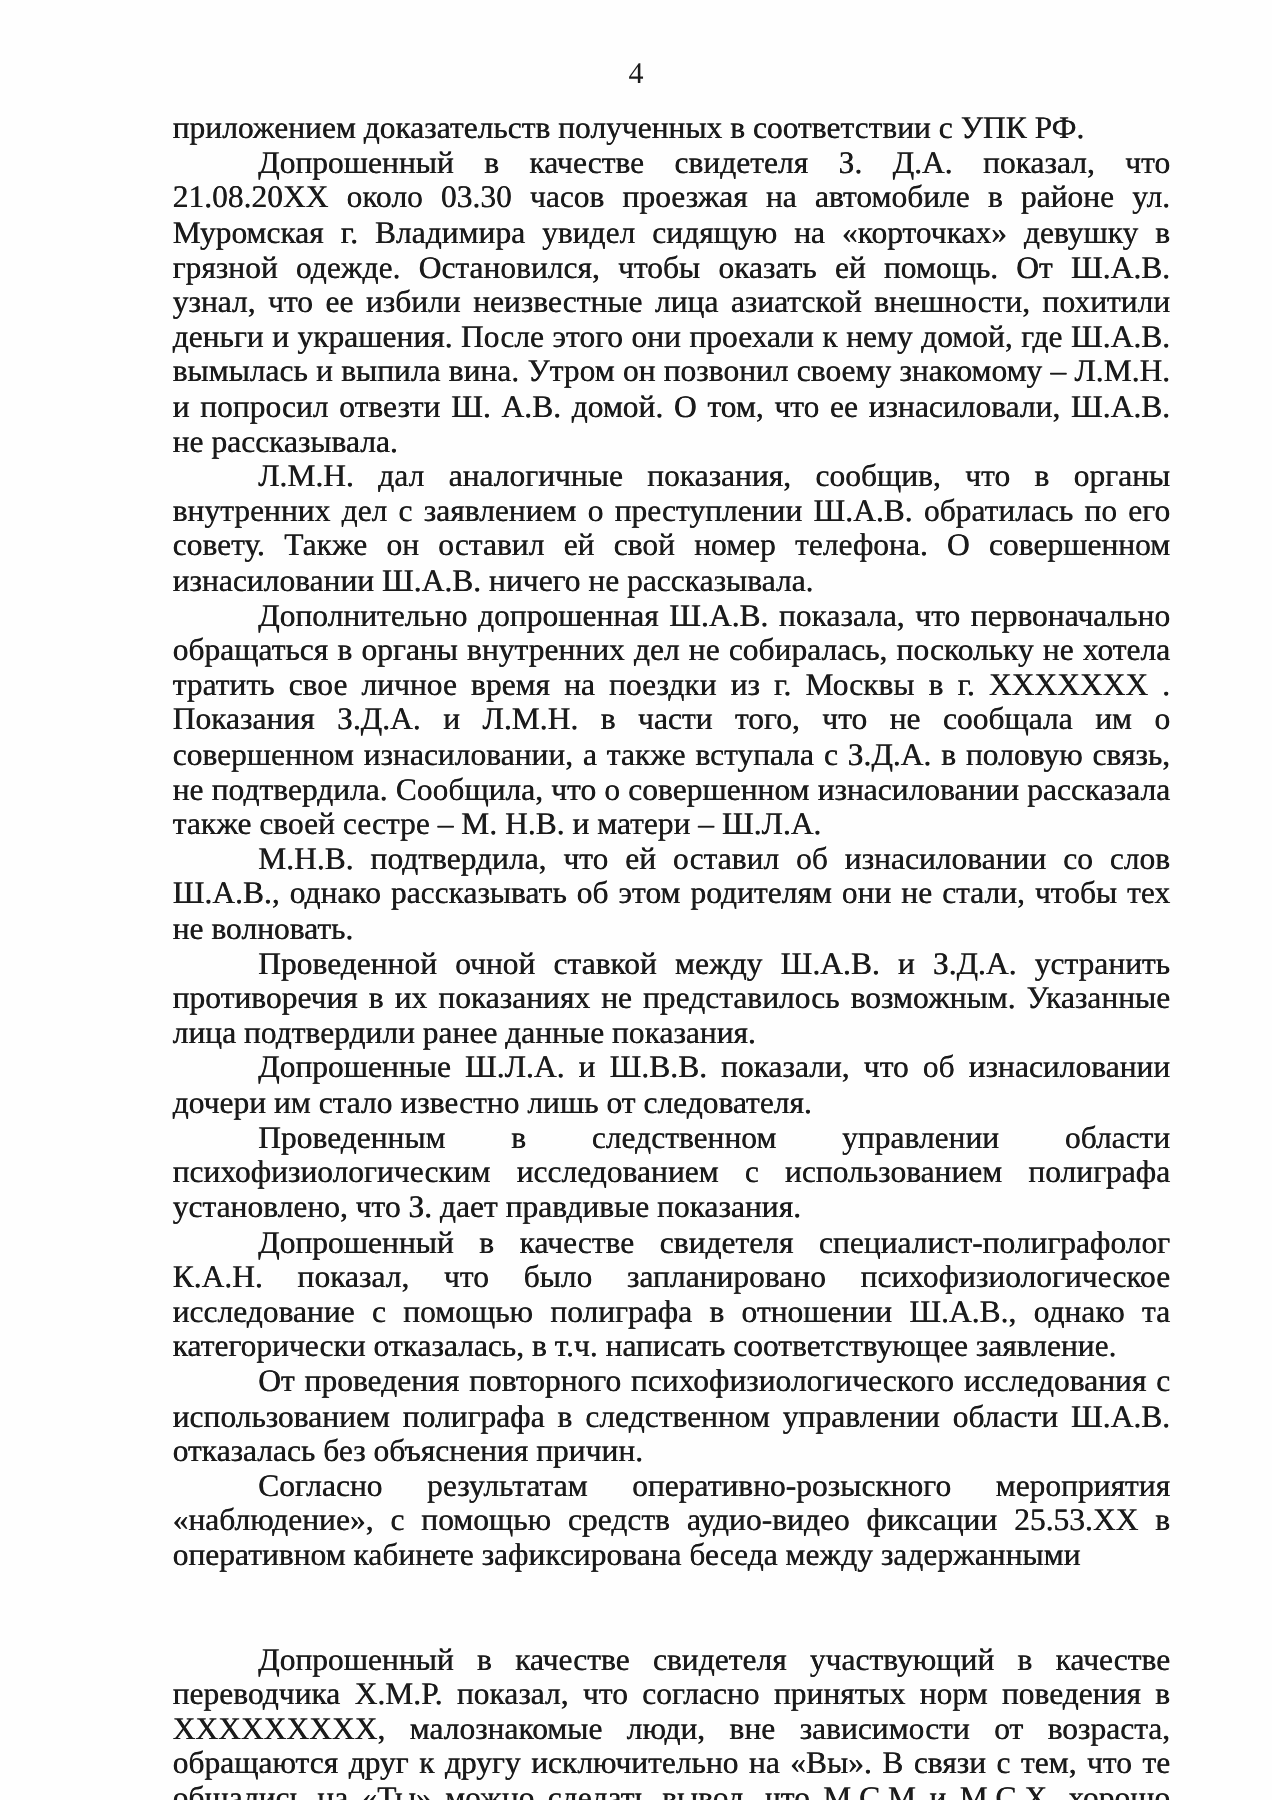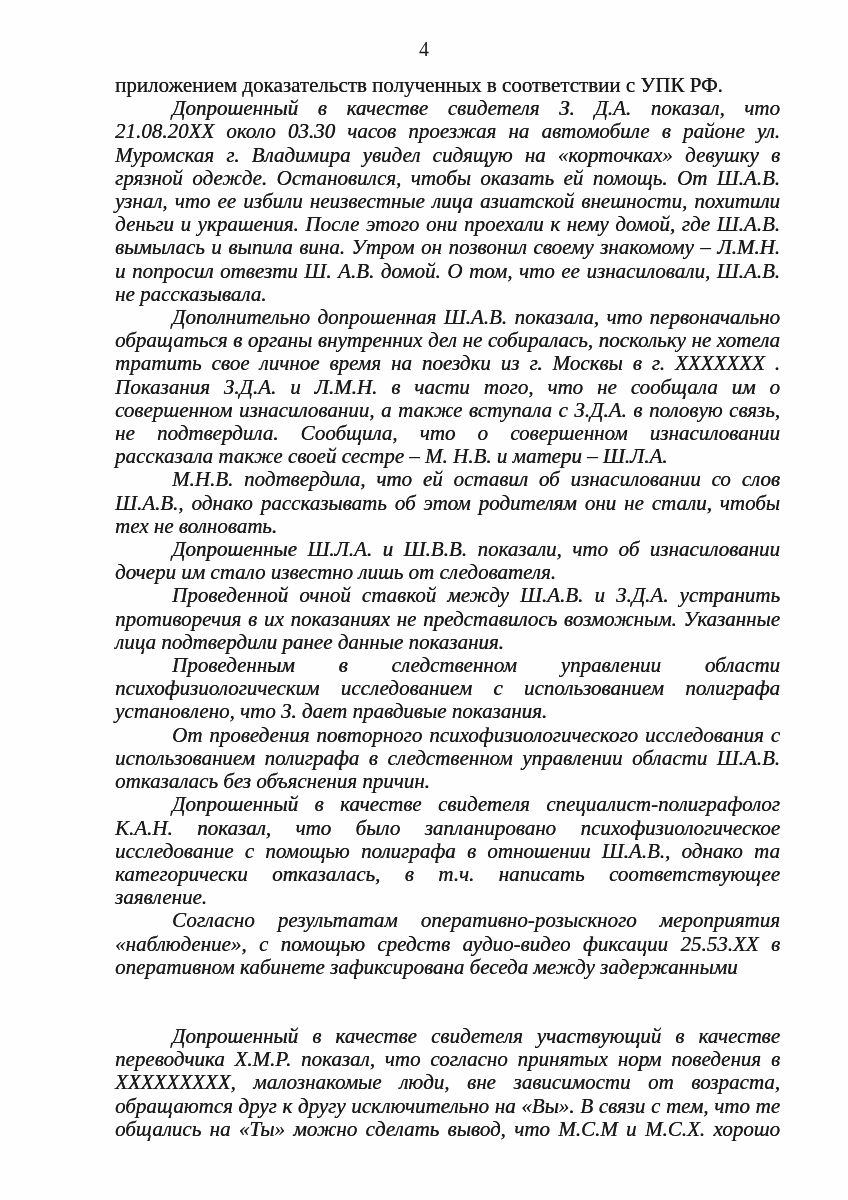--- a/index.html
+++ b/index.html
@@ -40,38 +40,38 @@
     
     text-shadow: 0.3px 0 currentColor;
     hyphens: none;
   }
   p.para {
     margin: 0;
     padding: 0;
   }
   p.para.indent {
     text-indent: 57px;
-    font-style: italic;
   }
   p.para.justify-last {
     text-align-last: justify;
     margin-top: 46px;
   }
 </style>
 </head>
 <body>
 
 <div class="page">
   <div class="page-number">4</div>
   <div class="page-body">
       <p class="para">приложением доказательств полученных в соответствии с УПК РФ.</p>
       <p class="para indent">Допрошенный в качестве свидетеля З. Д.А. показал, что 21.08.20ХХ около 03.30 часов проезжая на автомобиле в районе ул. Муромская г. Владимира увидел сидящую на «корточках» девушку в грязной одежде. Остановился, чтобы оказать ей помощь. От Ш.А.В. узнал, что ее избили неизвестные лица азиатской внешности, похитили деньги и украшения. После этого они проехали к нему домой, где Ш.А.В. вымылась и выпила вина. Утром он позвонил своему знакомому – Л.М.Н. и попросил отвезти Ш. А.В. домой. О том, что ее изнасиловали, Ш.А.В. не рассказывала.</p>
+      <p class="para indent">Л.М.Н. дал аналогичные показания, сообщив, что в органы внутренних дел с заявлением о преступлении Ш.А.В. обратилась по его совету. Также он оставил ей свой номер телефона. О совершенном изнасиловании Ш.А.В. ничего не рассказывала.</p>
       <p class="para indent">Дополнительно допрошенная Ш.А.В. показала, что первоначально обращаться в органы внутренних дел не собиралась, поскольку не хотела тратить свое личное время на поездки из г. Москвы в г. ХХХХХХХ . Показания З.Д.А. и Л.М.Н. в части того, что не сообщала им о совершенном изнасиловании, а также вступала с З.Д.А. в половую связь, не подтвердила. Сообщила, что о совершенном изнасиловании рассказала также своей сестре – М. Н.В. и матери – Ш.Л.А.</p>
       <p class="para indent">М.Н.В. подтвердила, что ей оставил об изнасиловании со слов Ш.А.В., однако рассказывать об этом родителям они не стали, чтобы тех не волновать.</p>
+      <p class="para indent">Проведенной очной ставкой между Ш.А.В. и З.Д.А. устранить противоречия в их показаниях не представилось возможным. Указанные лица подтвердили ранее данные показания.</p>
       <p class="para indent">Допрошенные Ш.Л.А. и Ш.В.В. показали, что об изнасиловании дочери им стало известно лишь от следователя.</p>
-      <p class="para indent">Проведенной очной ставкой между Ш.А.В. и З.Д.А. устранить противоречия в их показаниях не представилось возможным. Указанные лица подтвердили ранее данные показания.</p>
       <p class="para indent">Проведенным в следственном управлении области психофизиологическим исследованием с использованием полиграфа установлено, что З. дает правдивые показания.</p>
+      <p class="para indent">Допрошенный в качестве свидетеля специалист-полиграфолог К.А.Н. показал, что было запланировано психофизиологическое исследование с помощью полиграфа в отношении Ш.А.В., однако та категорически отказалась, в т.ч. написать соответствующее заявление.</p>
       <p class="para indent">От проведения повторного психофизиологического исследования с использованием полиграфа в следственном управлении области Ш.А.В. отказалась без объяснения причин.</p>
-      <p class="para indent">Допрошенный в качестве свидетеля специалист-полиграфолог К.А.Н. показал, что было запланировано психофизиологическое исследование с помощью полиграфа в отношении Ш.А.В., однако та категорически отказалась, в т.ч. написать соответствующее заявление.</p>
       <p class="para indent">Согласно результатам оперативно-розыскного мероприятия «наблюдение», с помощью средств аудио-видео фиксации 25.53.ХХ в оперативном кабинете зафиксирована беседа между задержанными</p>
       <p class="para indent justify-last">Допрошенный в качестве свидетеля участвующий в качестве переводчика Х.М.Р. показал, что согласно принятых норм поведения в ХХХХХХХХХ, малознакомые люди, вне зависимости от возраста, обращаются друг к другу исключительно на «Вы». В связи с тем, что те общались на «Ты» можно сделать вывод, что М.С.М и М.С.Х. хорошо</p>
     </div>
 </div>
 
 </body></html>

